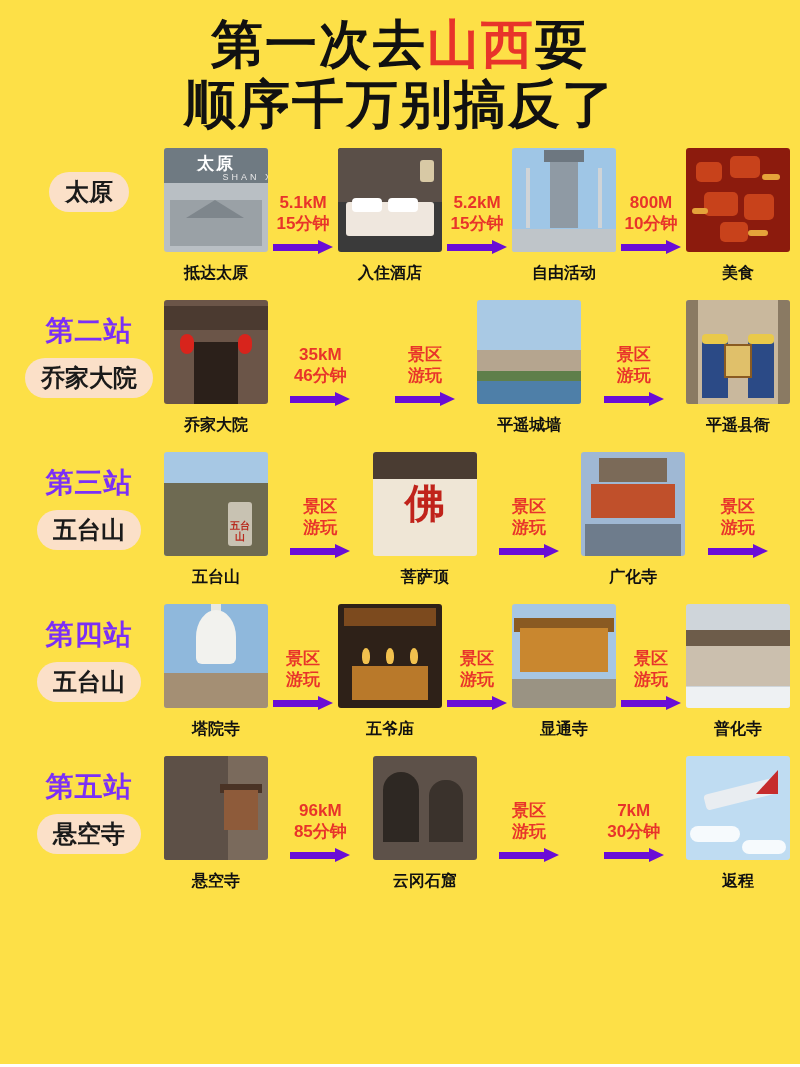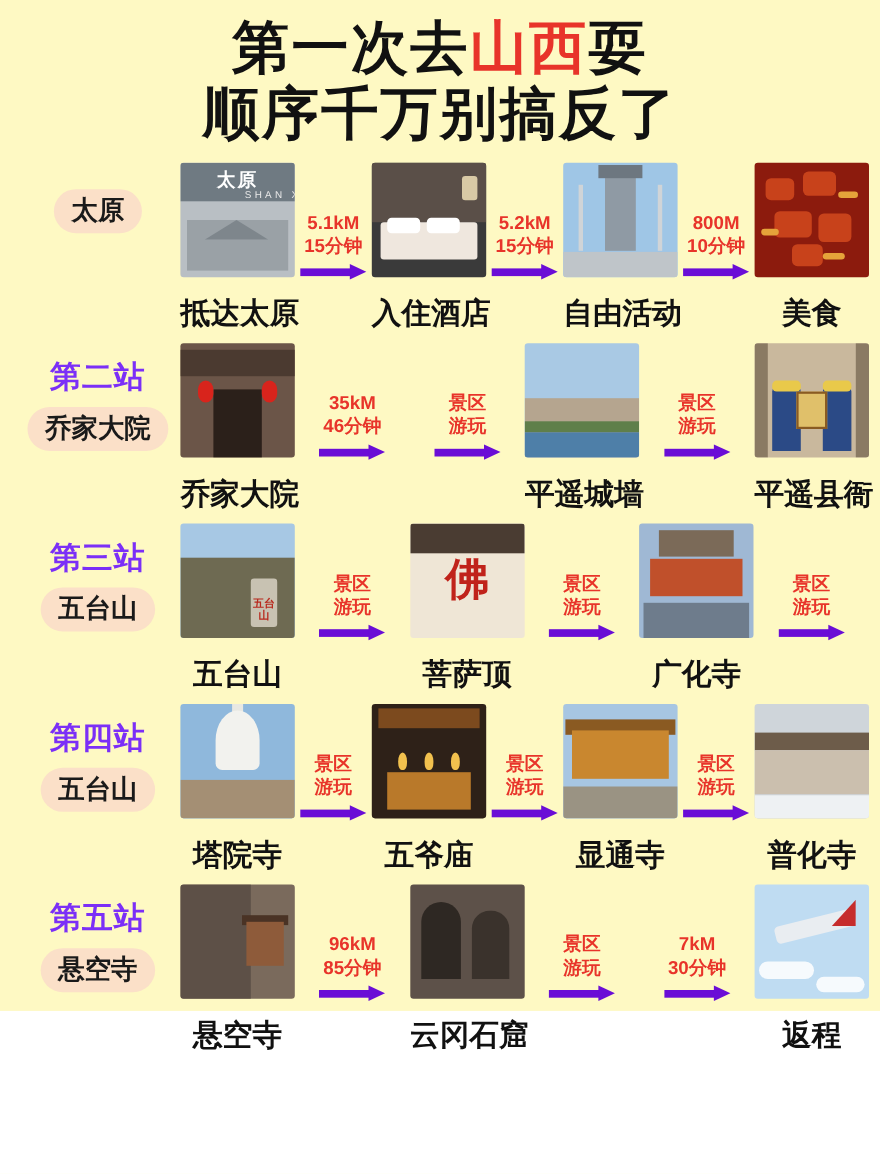--- a/index.html
+++ b/index.html
@@ -8,22 +8,22 @@
     padding: 0;
     width: 800px;
     height: 1067px;
     background: #ffffff;
     font-family: "Liberation Sans", sans-serif;
     overflow: hidden;
   }
   .page {
     position: relative;
     width: 800px;
-    height: 919px;
-    background: #fef9c3;
+    height: 1064px;
+    background: #fde047;
   }
 
   
   .title-block {
     padding-top: 14px;
     text-align: center;
   }
   .title-line {
     font-weight: bold;
     font-size: 52px;
@@ -84,22 +84,22 @@
   }
   .thumb {
     width: 104px;
     height: 104px;
     border-radius: 3px;
     overflow: hidden;
     position: relative;
     background: #cfcfcf;
   }
   .node-label {
-    margin-top: 20px;
-    font-size: 27px;
+    margin-top: 8px;
+    font-size: 16px;
     font-weight: bold;
     color: #111111;
     line-height: 26px;
     white-space: nowrap;
   }
 
   .conn {
     flex: 1 1 auto;
     min-width: 60px;
     padding-top: 4px;

